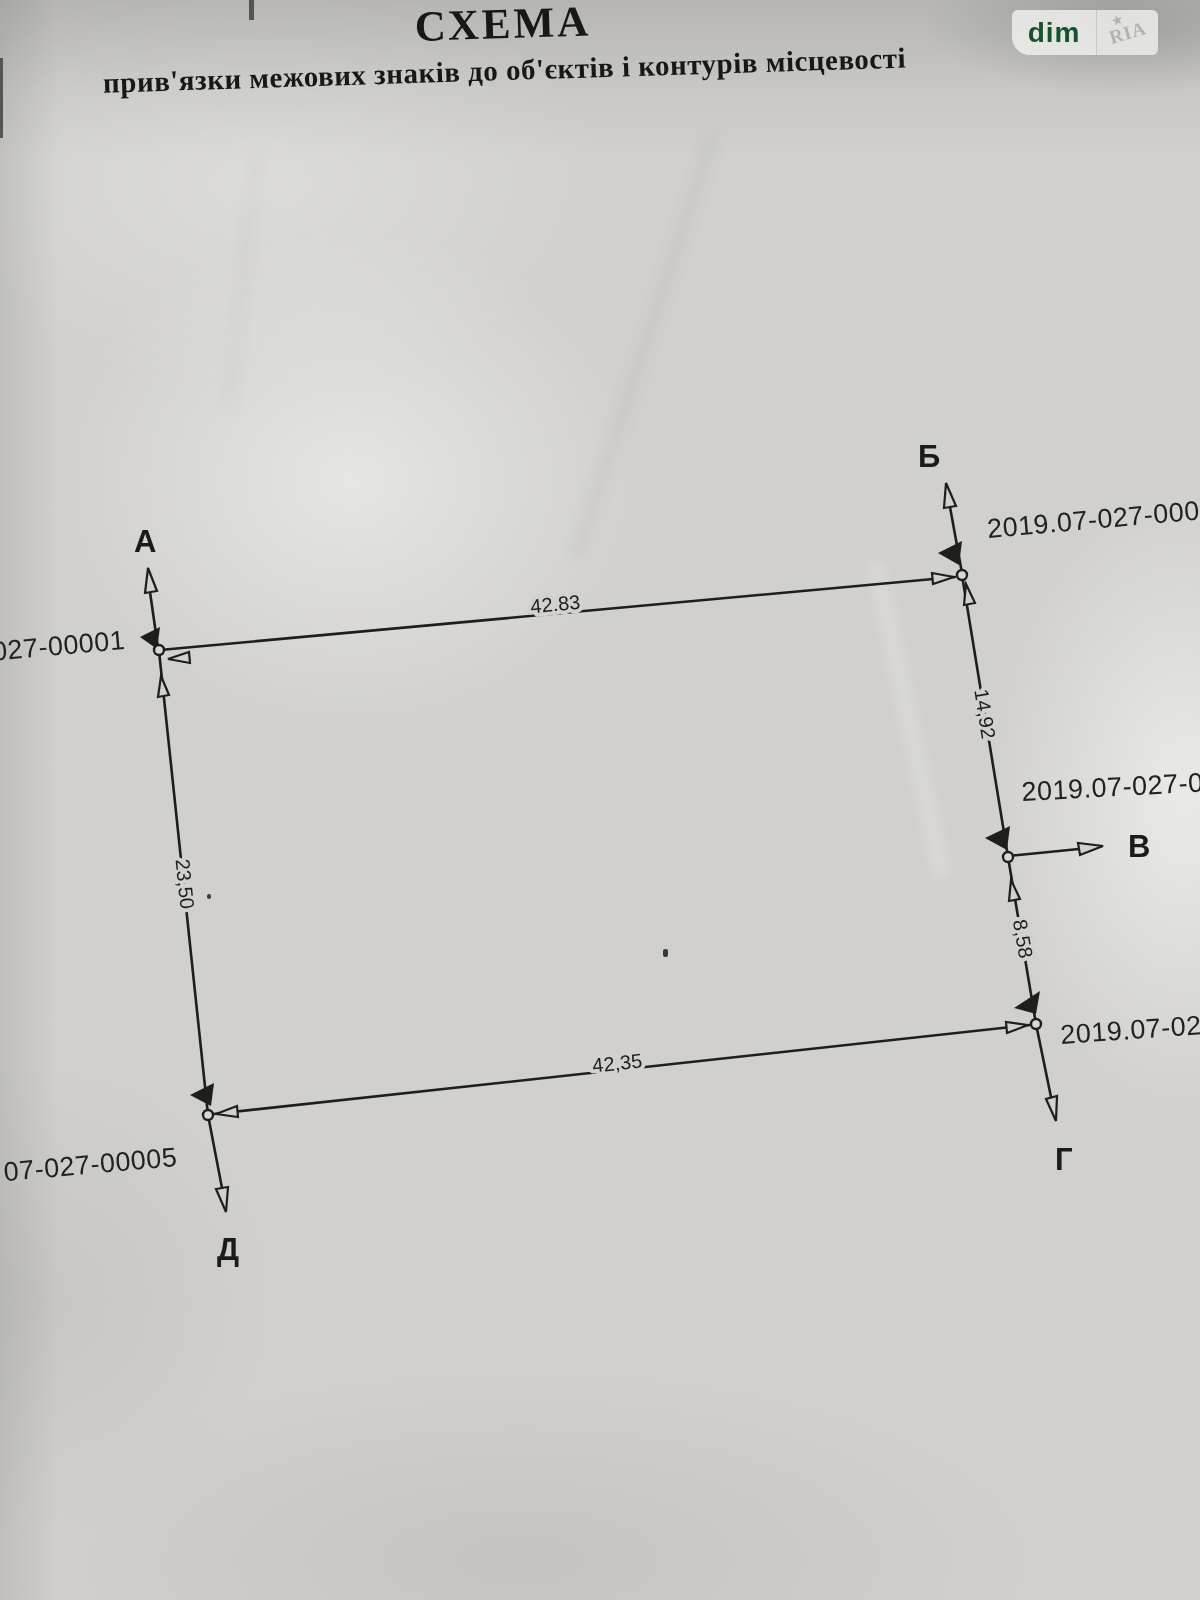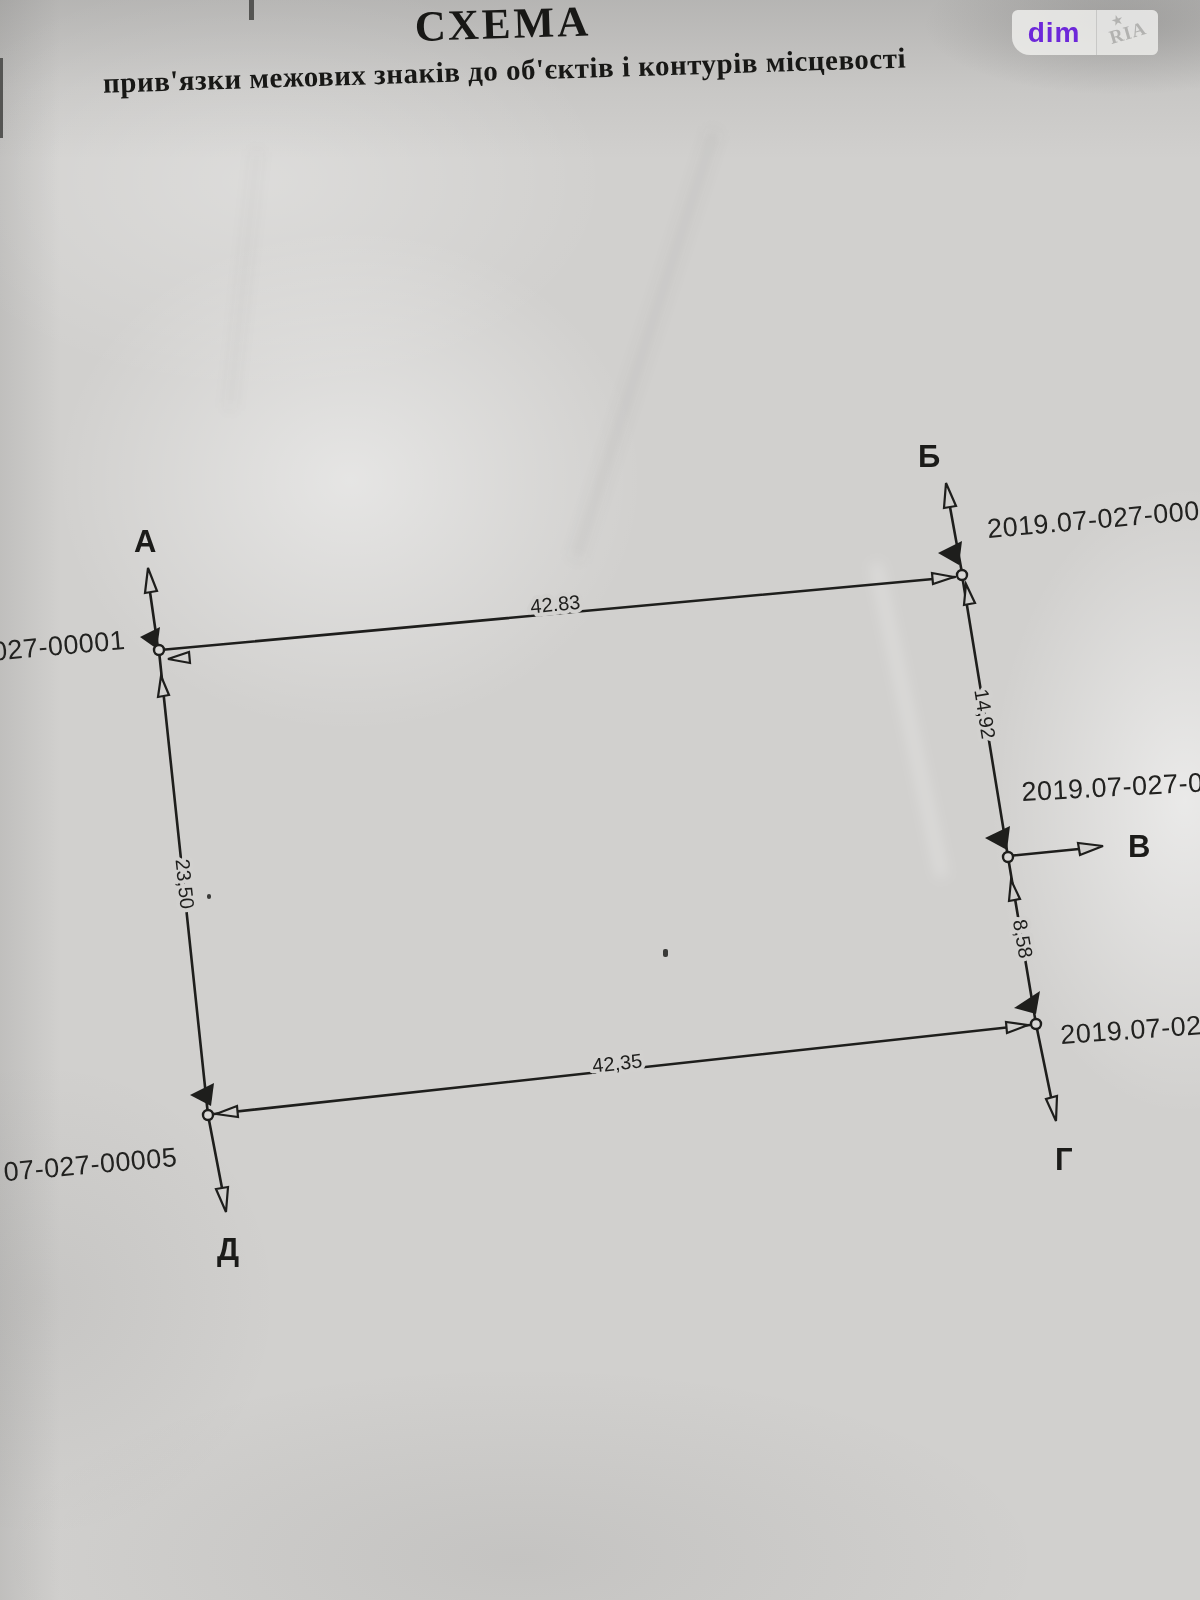--- a/index.html
+++ b/index.html
@@ -43,21 +43,21 @@
 
   .watermark{
     position:absolute;left:1012px;top:10px;width:146px;height:45px;
     display:flex;align-items:stretch;
     background:rgba(240,240,238,0.82);
     border-radius:6px 6px 6px 18px;
     overflow:hidden;
   }
   .watermark .wm-left{
     flex:1 1 58%;display:flex;align-items:center;justify-content:center;
-    color:#6d28d9;font-size:28px;font-weight:bold;letter-spacing:1px;
+    color:#14532d;font-size:28px;font-weight:bold;letter-spacing:1px;
     border-right:1px solid rgba(150,150,148,0.35);
   }
   .watermark .wm-right{
     flex:1 1 42%;display:flex;align-items:center;justify-content:center;
     background:rgba(225,225,223,0.6);position:relative;
   }
   .watermark .wm-ria{
     color:#b2b2b0;font-size:19px;font-weight:bold;letter-spacing:1px;
     font-family:"Liberation Serif", serif;transform:rotate(-16deg);
   }

